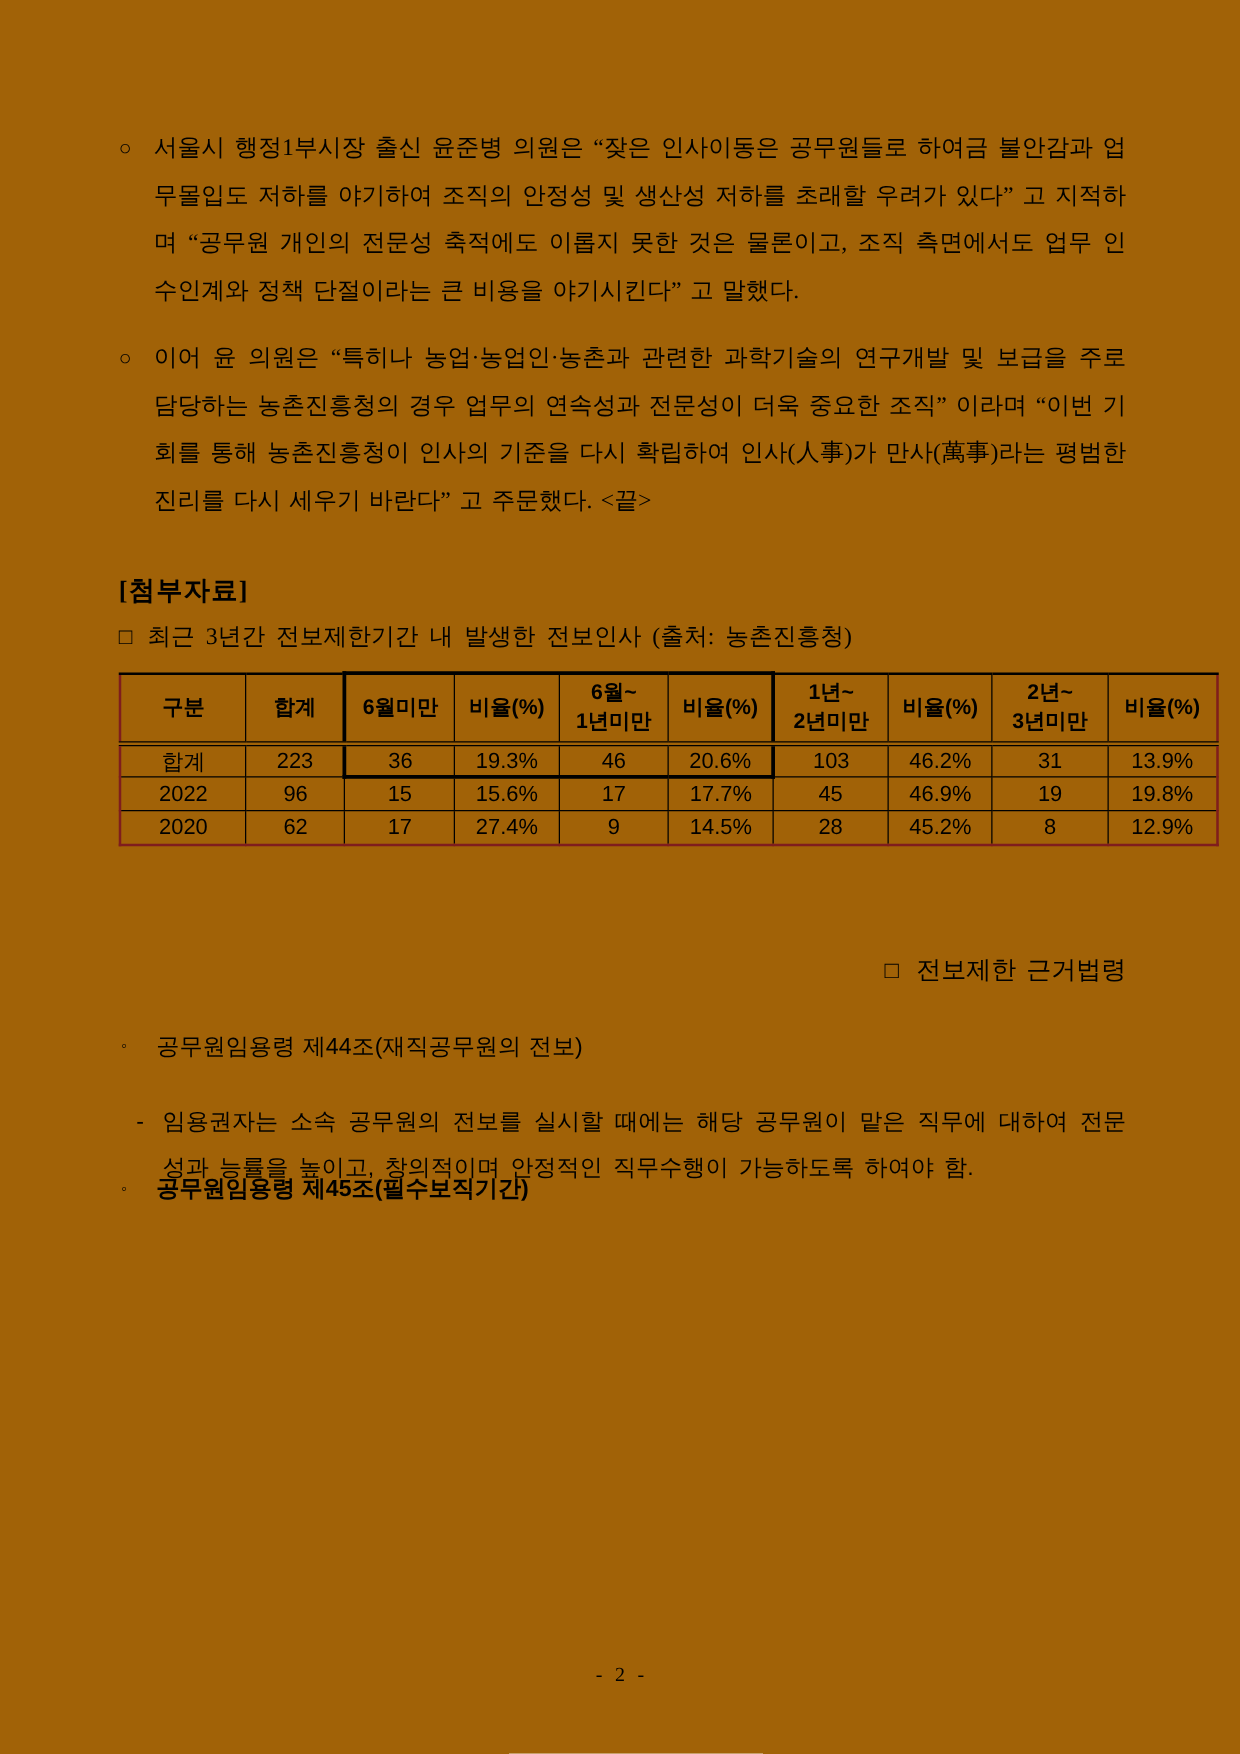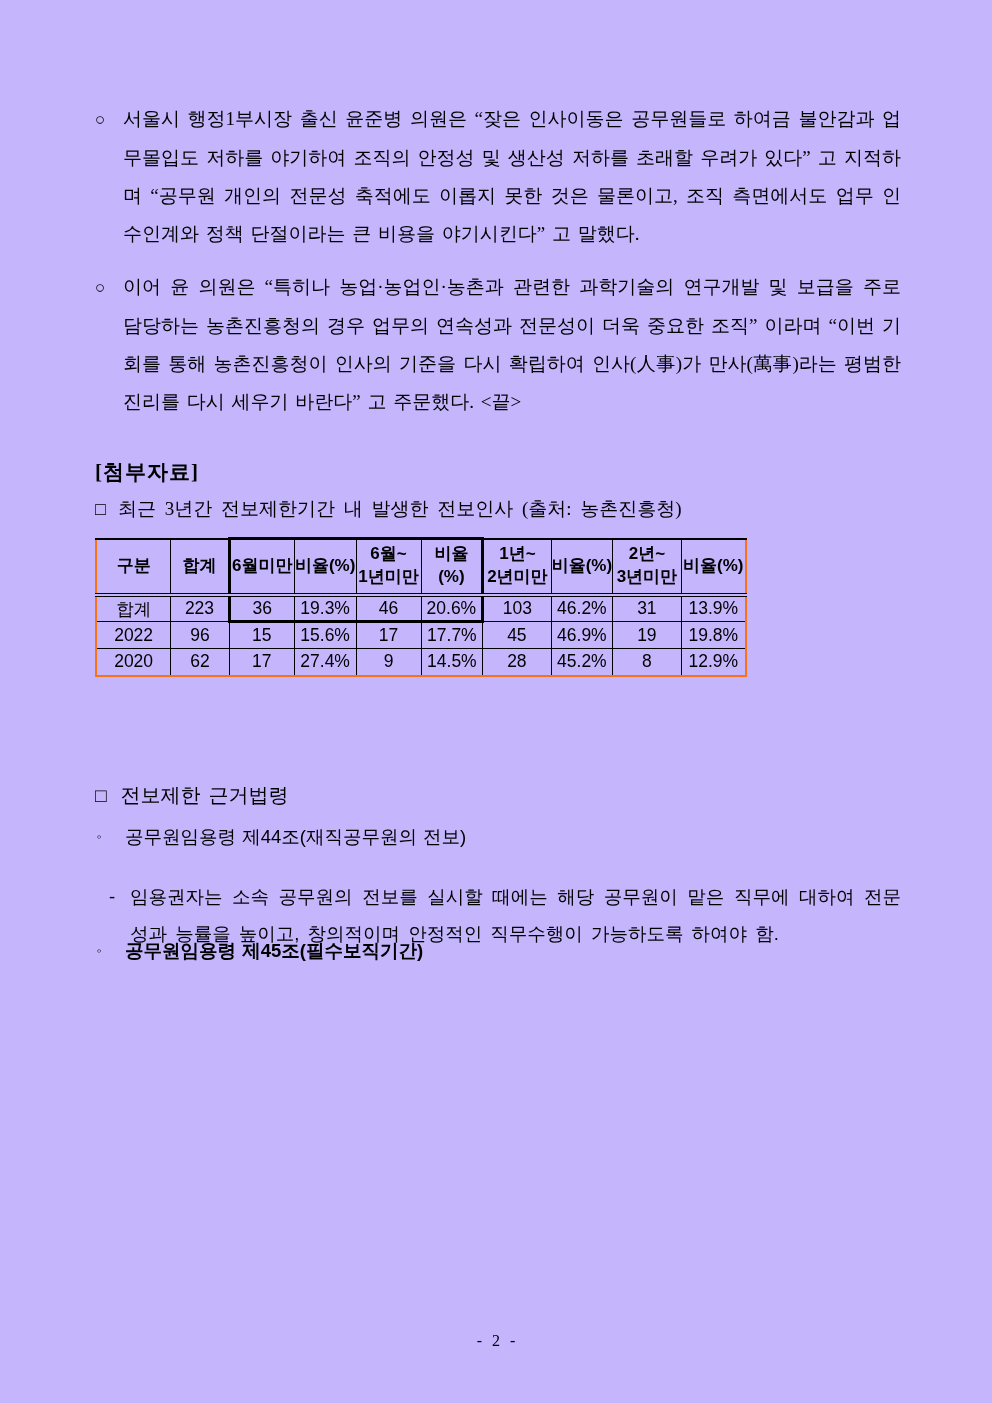--- a/index.html
+++ b/index.html
@@ -1,21 +1,21 @@
 <!DOCTYPE html>
 <html><head>
 <meta charset="utf-8">
 <style>
   * { box-sizing: border-box; }
   html, body { margin: 0; padding: 0; background: #ffffff; }
   .page {
     position: relative;
     width: 992px;
     height: 1403px;
-    background: #c4b5fd;
+    background: #a16207;
     color: #000000;
     font-family: "Liberation Serif", serif;
     overflow: hidden;
   }
   .block { position: absolute; left: 95px; width: 806px; }
 
   
   .para {
     font-size: 19px;
     line-height: 38px;
@@ -27,24 +27,24 @@
   .para .bullet { display: inline-block; width: 28px; text-indent: 0; font-size: 17px; vertical-align: baseline; }
 
   
   .attach-title { font-size: 21px; font-weight: bold; letter-spacing: 1px; }
   .attach-sub { font-size: 19px; word-spacing: 4px; }
   .attach-sub .sq { margin-right: 12px; font-size: 18px; }
 
   
   table.stats {
     border-collapse: collapse;
-    width: 652px;
+    width: 880px;
     table-layout: fixed;
     font-family: "Liberation Sans", sans-serif;
-    border: 2px solid #f97316;
+    border: 2px solid #7f1d1d;
   }
   table.stats th {
     font-size: 17px;
     font-weight: bold;
     height: 56px;
     border: 1px solid #000;
     border-top: 2px solid #000;
     border-bottom: 4px double #000;
     text-align: center;
     vertical-align: middle;
@@ -183,21 +183,21 @@
           <td>14.5%</td>
           <td>28</td>
           <td>45.2%</td>
           <td>8</td>
           <td>12.9%</td>
         </tr>
       </tbody>
     </table>
   </div>
 
-  <div class="block legal-heading" style="top:782px;">
+  <div class="block legal-heading" style="top:762px;text-align:right;">
     <span class="sq">□</span><span>전보제한 근거법령</span>
   </div>
 
   <div class="block law-title gothic" style="top:824px;">
     <span class="circ">◦</span><span>공무원임용령 제44조(재직공무원의 전보)</span>
   </div>
   <div class="block law-body gothic" style="top:858px;margin-top:20px;">
     <span class="dash">-</span><span>임용권자는 소속 공무원의 전보를 실시할 때에는 해당 공무원이 맡은 직무에 대하여 전문성과 능률을 높이고, 창의적이며 안정적인 직무수행이 가능하도록 하여야 함.</span>
   </div>
 

